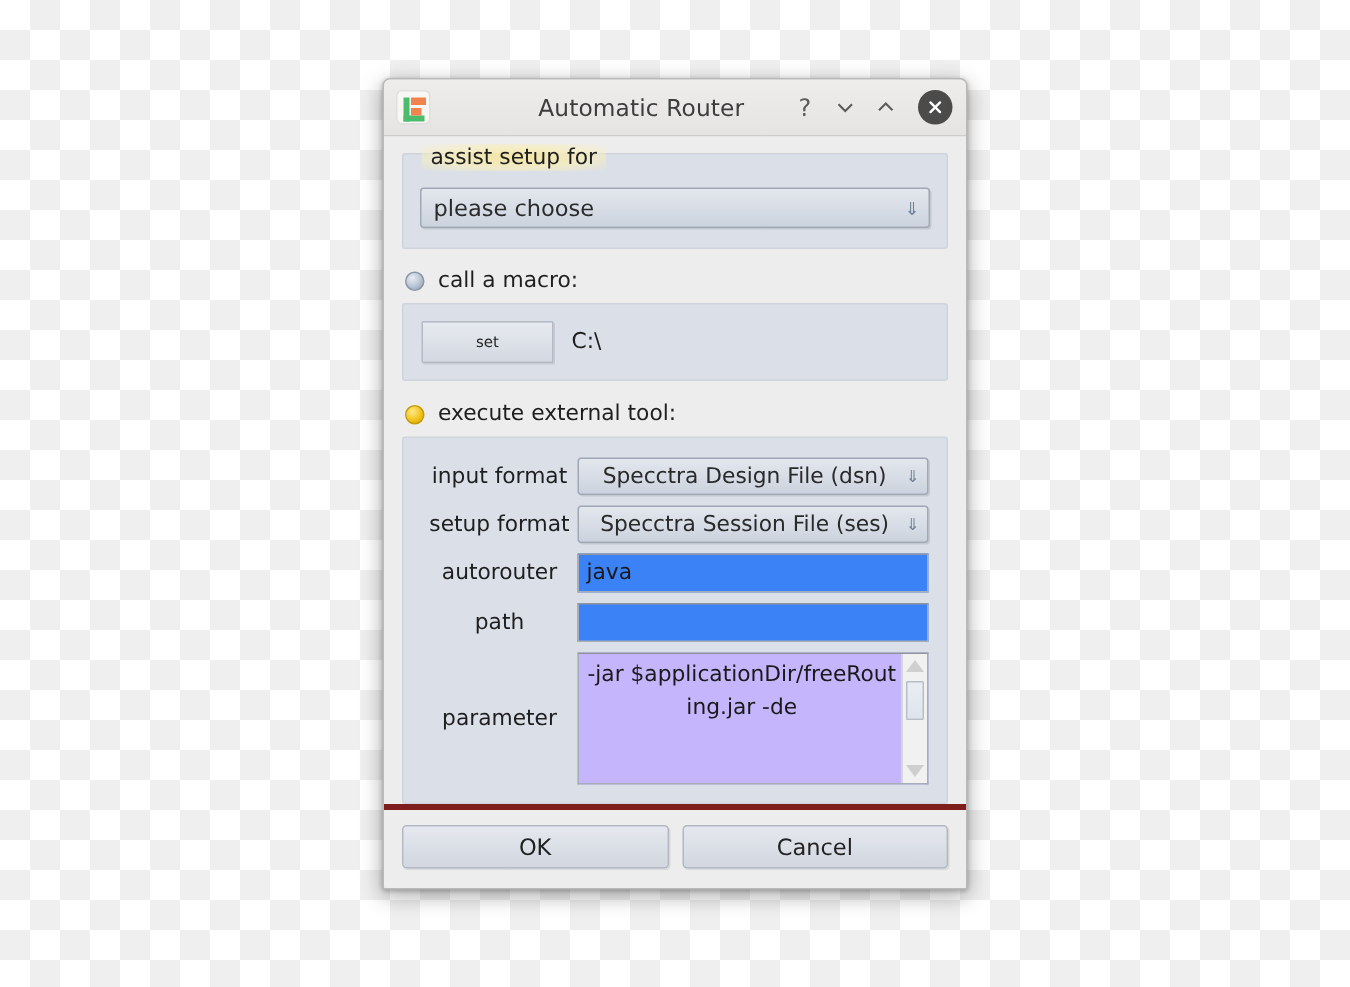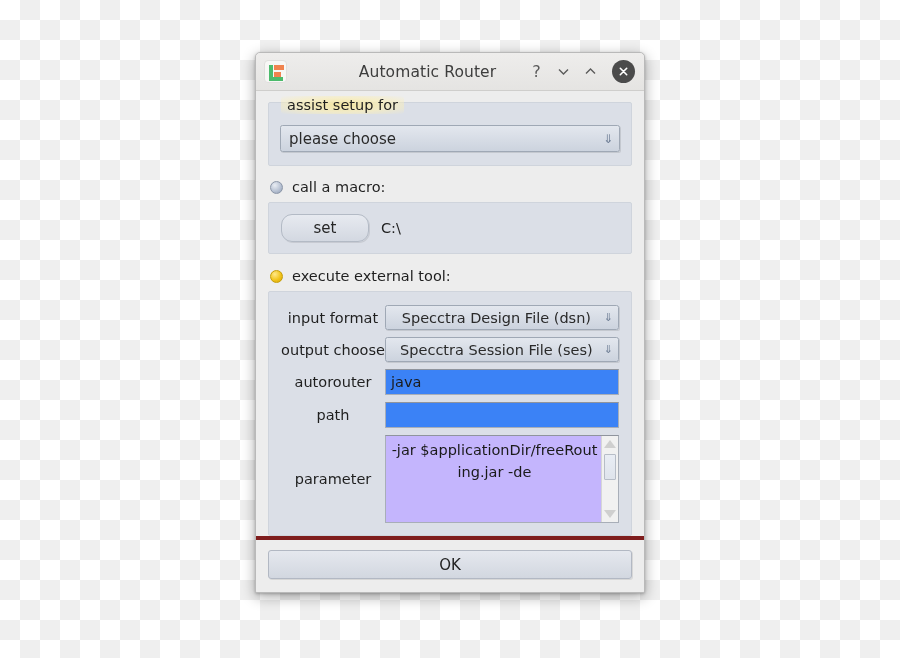--- a/index.html
+++ b/index.html
@@ -178,23 +178,23 @@
   .macro-panel {
     padding: 11px 12px;
     margin-bottom: 14px;
     display: flex;
     align-items: center;
     gap: 12px;
   }
   .btn-set {
     background: linear-gradient(#e7eaf0, #d3d8e1);
     border: 1px solid #b3bac5;
-    border-radius: 11px;
+    border-radius: 1px;
     width: 88px; height: 28px;
-    font-size: 15px;
+    font-size: 10px;
     color: #262626;
     display: flex; align-items: center; justify-content: center;
     box-shadow: 1px 1px 0 rgba(0,0,0,0.09);
   }
   .macro-path { font-size: 14.5px; color: #1f1f1f; }
 
   
   .tool-panel {
     padding: 13px 12px 12px 12px;
     flex: 0 0 auto;
@@ -376,21 +376,21 @@
         <div class="flabel">input format</div>
         <div class="fcontrol">
           <div class="combo-sm">
             <span class="ctext">Specctra Design File (dsn)</span>
             <span class="carrow">⇓</span>
           </div>
         </div>
       </div>
 
       <div class="frow">
-        <div class="flabel">output choose</div>
+        <div class="flabel">setup format</div>
         <div class="fcontrol">
           <div class="combo-sm">
             <span class="ctext">Specctra Session File (ses)</span>
             <span class="carrow">⇓</span>
           </div>
         </div>
       </div>
 
       <div class="frow">
         <div class="flabel">autorouter</div>
@@ -428,15 +428,16 @@
             </div>
           </div>
         </div>
       </div>
 
     </div>
   </div>
 
   <div class="footer">
     <div class="btn">OK</div>
+    <div class="btn">Cancel</div>
   </div>
 
 </div>
 
 </body></html>

